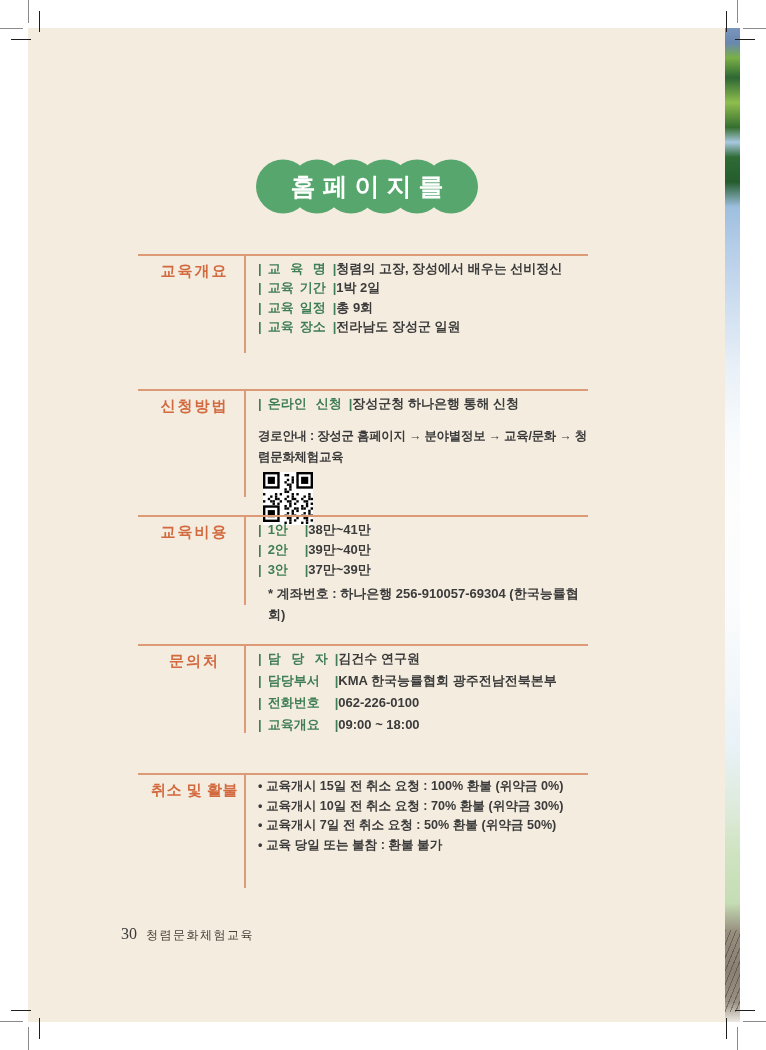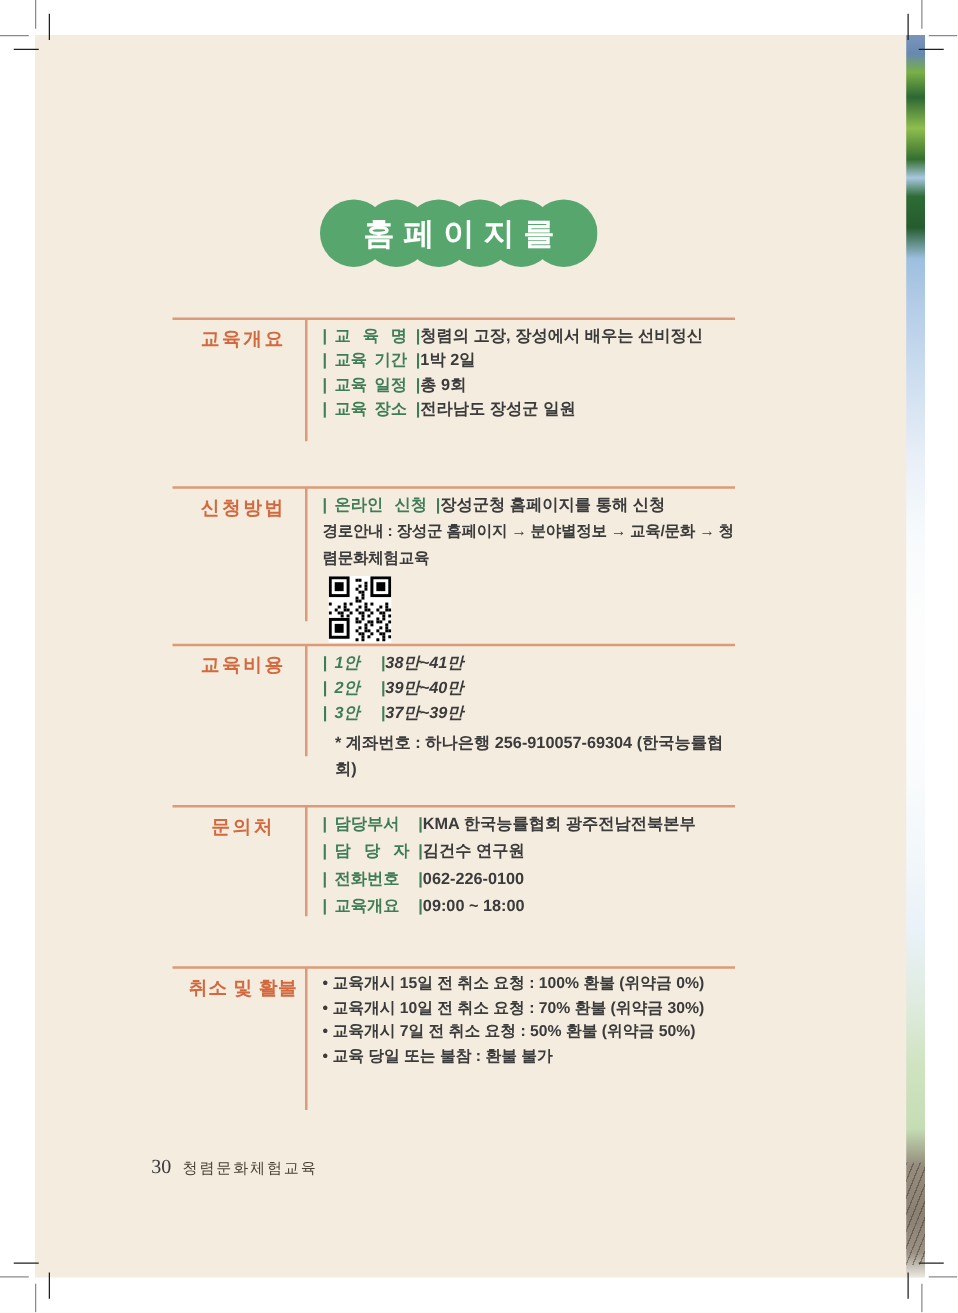--- a/index.html
+++ b/index.html
@@ -33,25 +33,25 @@
   .content{position:absolute;left:258px;width:334px;}
   .row{white-space:nowrap;}
   .pipe{color:#3e7d55;font-weight:700;}
   .k{display:inline-block;color:#3e7d55;font-weight:700;
      text-align:justify;text-align-last:justify;margin:0 7px 0 6px;}
   .v{color:#3b3b3b;font-weight:600;}
   .sec0 .row{line-height:19.4px;font-size:13px;}
   .sec0 .k{width:58px;}
   .sec1 .row{line-height:20px;font-size:13px;}
   .sec1 .k{width:74px;}
-  .sec2 .row{line-height:20px;font-size:13px;font-style:italic;}
+  .sec2 .row{line-height:20px;font-size:13px;}
   .sec2 .k{width:30px;}
   .sec3 .row{line-height:22px;font-size:13px;}
   .sec3 .k{width:60px;}
-  .path{font-size:12.4px;font-weight:700;color:#3b3b3b;line-height:21px;margin-top:1px;letter-spacing:-0.2px;}
+  .path{font-size:12.4px;font-weight:700;color:#3b3b3b;line-height:21px;margin-top:12px;letter-spacing:-0.2px;}
   .qrwrap{margin:4px 0 0 5px;width:50px;height:53px;background:#ffffff;}
   .note{font-size:13px;font-weight:600;color:#3b3b3b;line-height:21px;margin-top:3px;padding-left:10px;}
   .heading{font-size:13.4px;font-weight:700;color:#2e2e2e;line-height:21px;margin-bottom:3px;}
   .bullet{font-size:12.6px;font-weight:600;color:#3b3b3b;line-height:19.6px;}
   .bullet::before{content:"\2022\00a0";}
   
   .footer{position:absolute;left:121px;top:925px;display:flex;align-items:baseline;gap:9px;
     font-family:"Liberation Serif",serif;}
   .pageno{font-size:16px;color:#3a3a3a;}
   .doctitle{font-size:12px;color:#474136;letter-spacing:1.5px;}
@@ -108,21 +108,21 @@
       <div class="content sec0" style="top: 259px;">
         <div class="row"><span class="pipe">|</span><span class="k">교 육 명</span><span class="pipe">|</span><span class="v">청렴의 고장, 장성에서 배우는 선비정신</span></div>
         <div class="row"><span class="pipe">|</span><span class="k">교육 기간</span><span class="pipe">|</span><span class="v">1박 2일</span></div>
         <div class="row"><span class="pipe">|</span><span class="k">교육 일정</span><span class="pipe">|</span><span class="v">총 9회</span></div>
         <div class="row"><span class="pipe">|</span><span class="k">교육 장소</span><span class="pipe">|</span><span class="v">전라남도 장성군 일원</span></div>
       </div>
       <div class="rule" style="top: 389px;"></div>
       <div class="slabel" style="top: 397px;">신청방법</div>
       <div class="vdiv" style="top: 390px; height: 107px;"></div>
       <div class="content sec1" style="top: 394px;">
-        <div class="row"><span class="pipe">|</span><span class="k">온라인 신청</span><span class="pipe">|</span><span class="v">장성군청 홈페이지를 통해 신청</span></div>
+        <div class="row"><span class="pipe">|</span><span class="k">온라인 신청</span><span class="pipe">|</span><span class="v">장성군청 하나은행 통해 신청</span></div>
         <div class="path">경로안내 : 장성군 홈페이지 → 분야별정보 → 교육/문화 → 청렴문화체험교육</div>
         <div class="qrwrap"><svg width="50" height="53" viewBox="0 0 50 53" xmlns="http://www.w3.org/2000/svg">
             <rect width="50" height="53" fill="#ffffff"></rect>
             <rect x="21.428571428571427" y="2" width="2.380952380952381" height="2.380952380952381" fill="#000"></rect>
             <rect x="23.80952380952381" y="2" width="2.380952380952381" height="2.380952380952381" fill="#000"></rect>
             <rect x="28.57142857142857" y="4.380952380952381" width="2.380952380952381" height="2.380952380952381" fill="#000"></rect>
             <rect x="23.80952380952381" y="6.761904761904762" width="2.380952380952381" height="2.380952380952381" fill="#000"></rect>
             <rect x="28.57142857142857" y="6.761904761904762" width="2.380952380952381" height="2.380952380952381" fill="#000"></rect>
             <rect x="21.428571428571427" y="9.142857142857142" width="2.380952380952381" height="2.380952380952381" fill="#000"></rect>
             <rect x="28.57142857142857" y="9.142857142857142" width="2.380952380952381" height="2.380952380952381" fill="#000"></rect>
@@ -223,22 +223,22 @@
       <div class="content sec2" style="top: 520px;">
         <div class="row"><span class="pipe">|</span><span class="k">1안</span><span class="pipe">|</span><span class="v">38만~41만</span></div>
         <div class="row"><span class="pipe">|</span><span class="k">2안</span><span class="pipe">|</span><span class="v">39만~40만</span></div>
         <div class="row"><span class="pipe">|</span><span class="k">3안</span><span class="pipe">|</span><span class="v">37만~39만</span></div>
         <div class="note">* 계좌번호 : 하나은행 256-910057-69304 (한국능률협회)</div>
       </div>
       <div class="rule" style="top: 644px;"></div>
       <div class="slabel" style="top: 652px;">문의처</div>
       <div class="vdiv" style="top: 645px; height: 88px;"></div>
       <div class="content sec3" style="top: 648px;">
+        <div class="row"><span class="pipe">|</span><span class="k">담 당 자</span><span class="pipe">|</span><span class="v">김건수 연구원</span></div>
         <div class="row"><span class="pipe">|</span><span class="k">담당부서</span><span class="pipe">|</span><span class="v">KMA 한국능률협회 광주전남전북본부</span></div>
-        <div class="row"><span class="pipe">|</span><span class="k">담 당 자</span><span class="pipe">|</span><span class="v">김건수 연구원</span></div>
         <div class="row"><span class="pipe">|</span><span class="k">전화번호</span><span class="pipe">|</span><span class="v">062-226-0100</span></div>
         <div class="row"><span class="pipe">|</span><span class="k">교육개요</span><span class="pipe">|</span><span class="v">09:00 ~ 18:00</span></div>
       </div>
       <div class="rule" style="top: 773px;"></div>
       <div class="slabel tight" style="top: 781px;">취소 및 활불</div>
       <div class="vdiv" style="top: 774px; height: 114px;"></div>
       <div class="content sec4" style="top: 777px;">
         <div class="bullet">교육개시 15일 전 취소 요청 : 100% 환불 (위약금 0%)</div>
         <div class="bullet">교육개시 10일 전 취소 요청 : 70% 환불 (위약금 30%)</div>
         <div class="bullet">교육개시 7일 전 취소 요청 : 50% 환불 (위약금 50%)</div>

